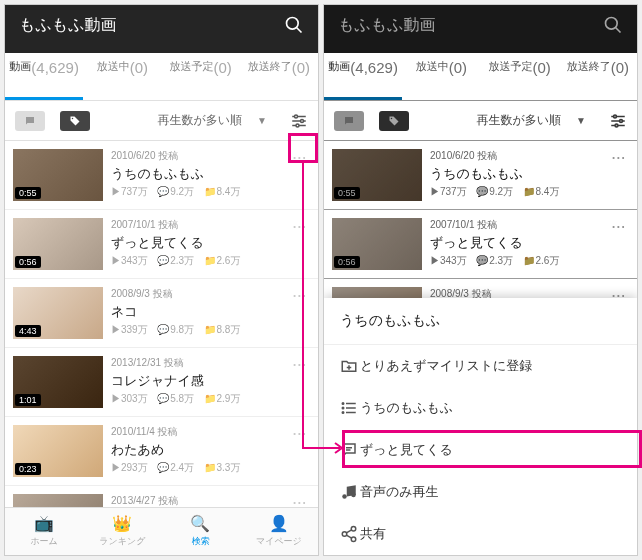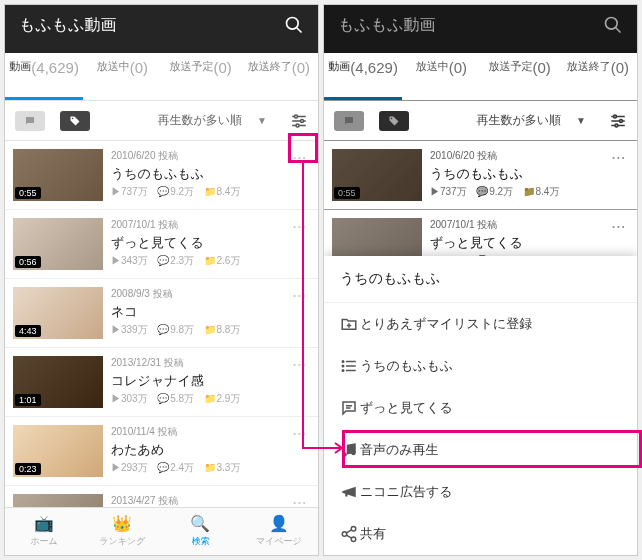--- a/index.html
+++ b/index.html
@@ -349,29 +349,20 @@
           <svg width="18" height="18" viewBox="0 0 24 24" fill="#555">
             <path d="M9 18V5l12-2v13"></path>
             <circle cx="6" cy="18" r="3"></circle>
             <circle cx="18" cy="16" r="3"></circle>
           </svg>
         </span>
         <span>音声のみ再生</span>
       </div>
     <div class="sheet-item">
         <span class="sheet-icon">
-          <svg width="18" height="18" viewBox="0 0 24 24" fill="#555">
-            <path d="M3 11l18-6v14L3 13v-2z"></path>
-            <path d="M7 13v5h3v-4"></path>
-          </svg>
-        </span>
-        <span>ニコニ広告する</span>
-      </div>
-    <div class="sheet-item">
-        <span class="sheet-icon">
           <svg width="18" height="18" viewBox="0 0 24 24" fill="none" stroke="#555" stroke-width="2">
             <circle cx="18" cy="5" r="3"></circle>
             <circle cx="6" cy="12" r="3"></circle>
             <circle cx="18" cy="19" r="3"></circle>
             <line x1="8.5" y1="10.5" x2="15.5" y2="6.5"></line>
             <line x1="8.5" y1="13.5" x2="15.5" y2="17.5"></line>
           </svg>
         </span>
         <span>共有</span>
       </div>

